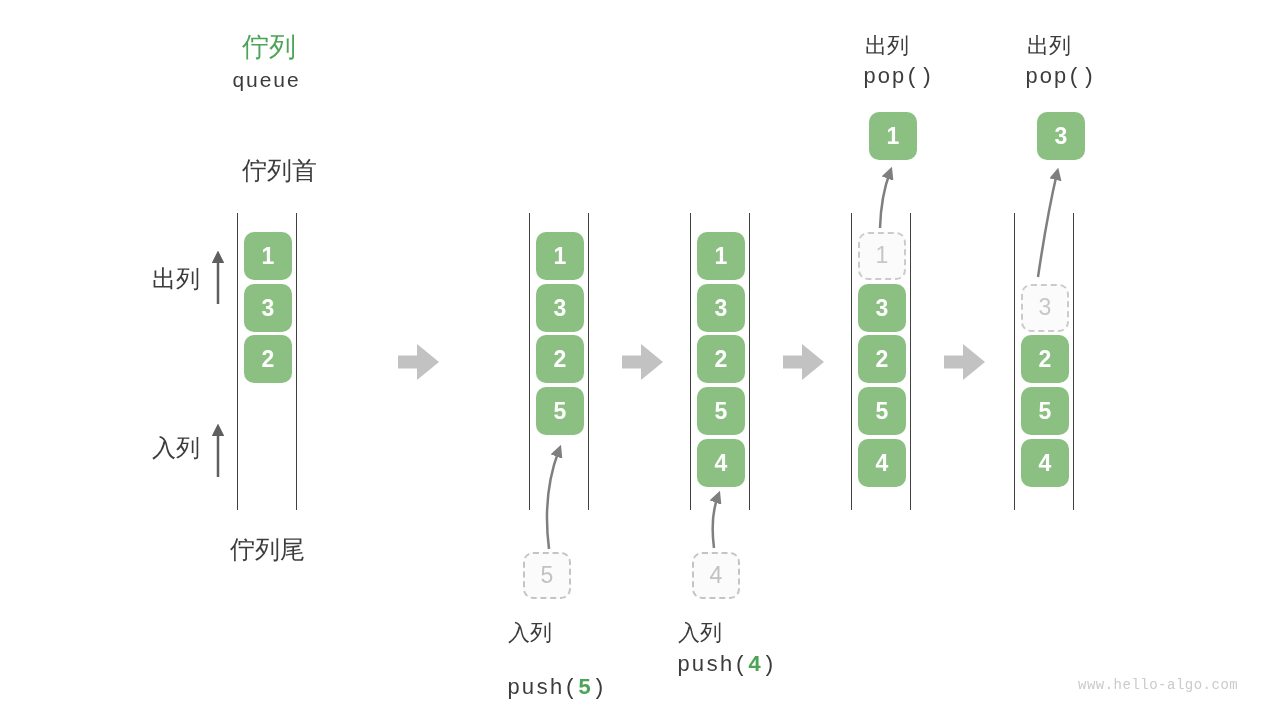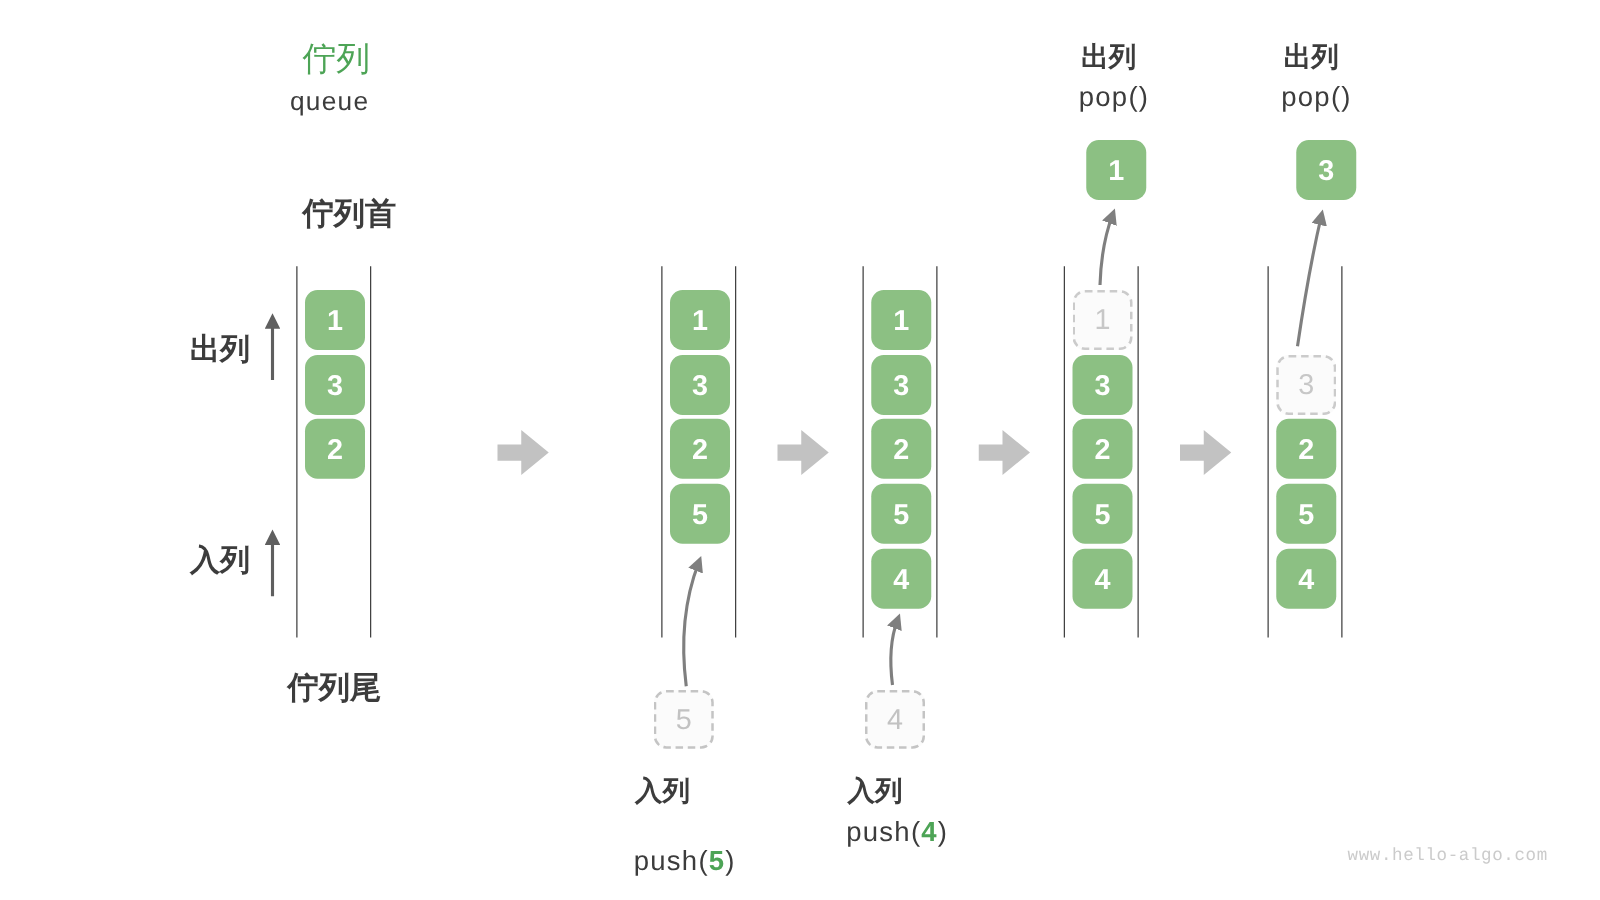--- a/index.html
+++ b/index.html
@@ -22,26 +22,26 @@
     text-align:center; line-height:48px; z-index:2;
   }
   .cell.ghost {
     background:#FBFBFB; border:2px dashed #CBCBCB;
     color:#C7C7C7; font-weight:normal; line-height:43px;
   }
   .cell.staged {
     background:#FBFBFB; border:2px dashed #C4C4C4;
     color:#C2C2C2; font-weight:normal; height:47px; line-height:42px;
   }
-  .zh { position:absolute; color:var(--text,#3C3C3C); font-weight:bold; font-size:24px; white-space:nowrap; }
+  .zh { position:absolute; color:var(--text,#3C3C3C); font-weight:normal; font-size:24px; white-space:nowrap; }
   .zh-op { font-size:22px; }
   .zh-big { font-size:25px; }
   .title-zh { position:absolute; color:var(--accent-green,#4DA456); font-weight:normal; font-size:27px; }
   .code {
-    position:absolute; font-family:Liberation Sans, sans-serif;
+    position:absolute; font-family:Liberation Mono, monospace;
     font-size:22px; color:var(--text,#3C3C3C); letter-spacing:1px; white-space:nowrap;
   }
   .green-num { color:var(--accent-green,#4DA456); font-weight:bold; }
   .watermark {
     position:absolute; font-family:Liberation Mono, monospace;
     font-size:14px; color:#CBCBCB; letter-spacing:0.5px;
   }
 </style>
 </head>
 <body>

